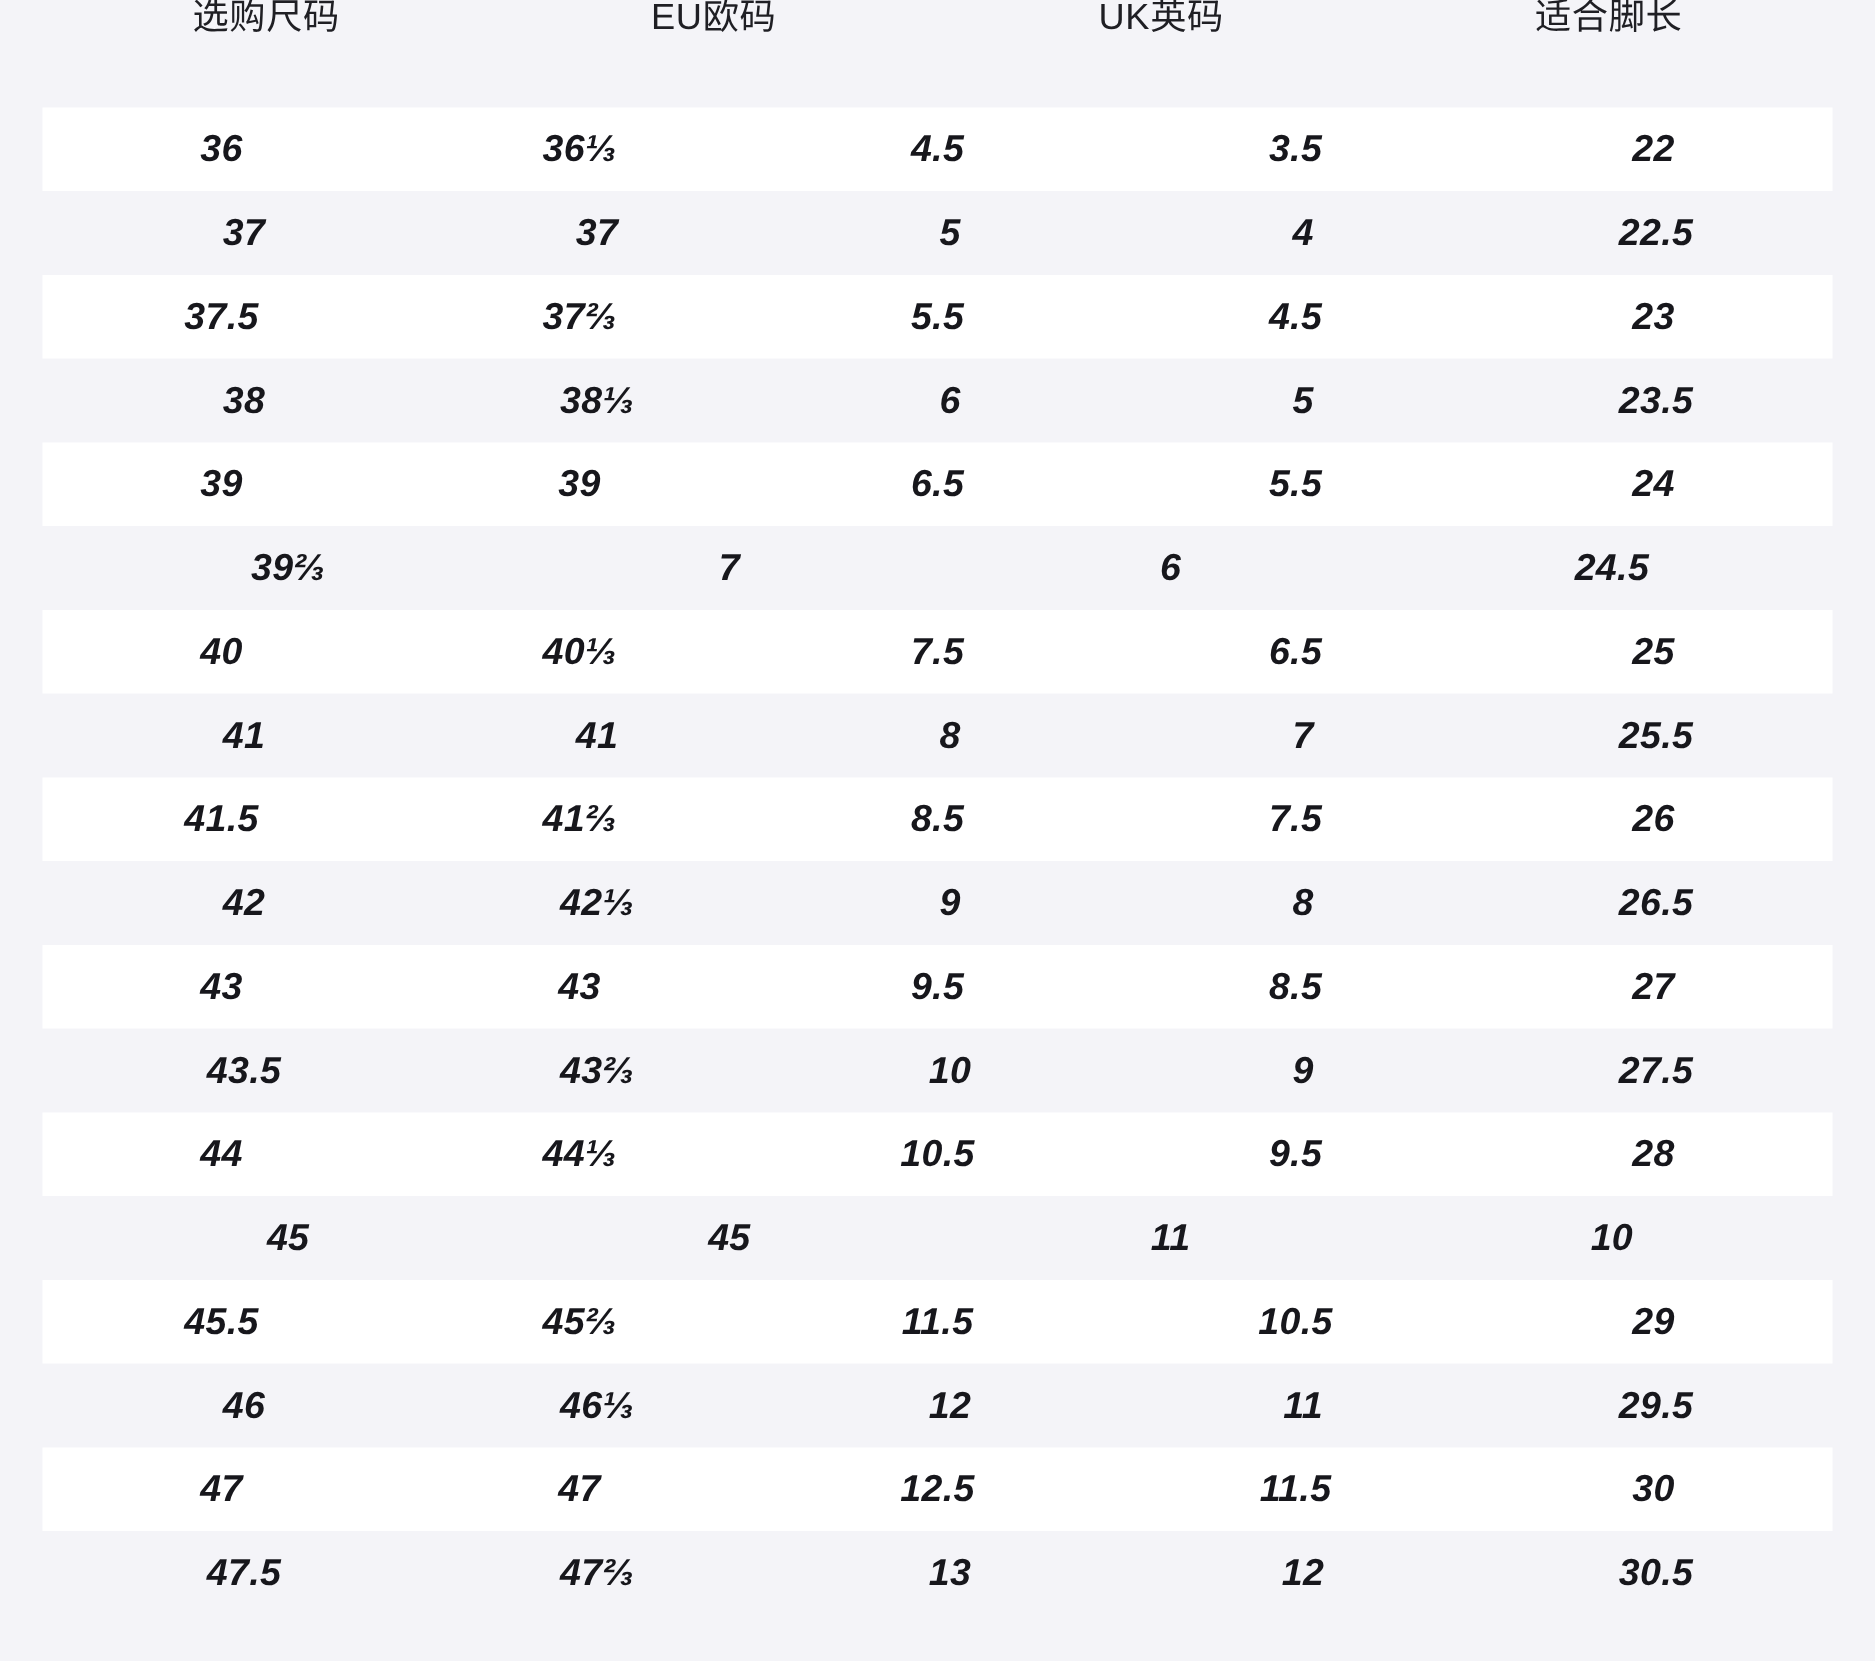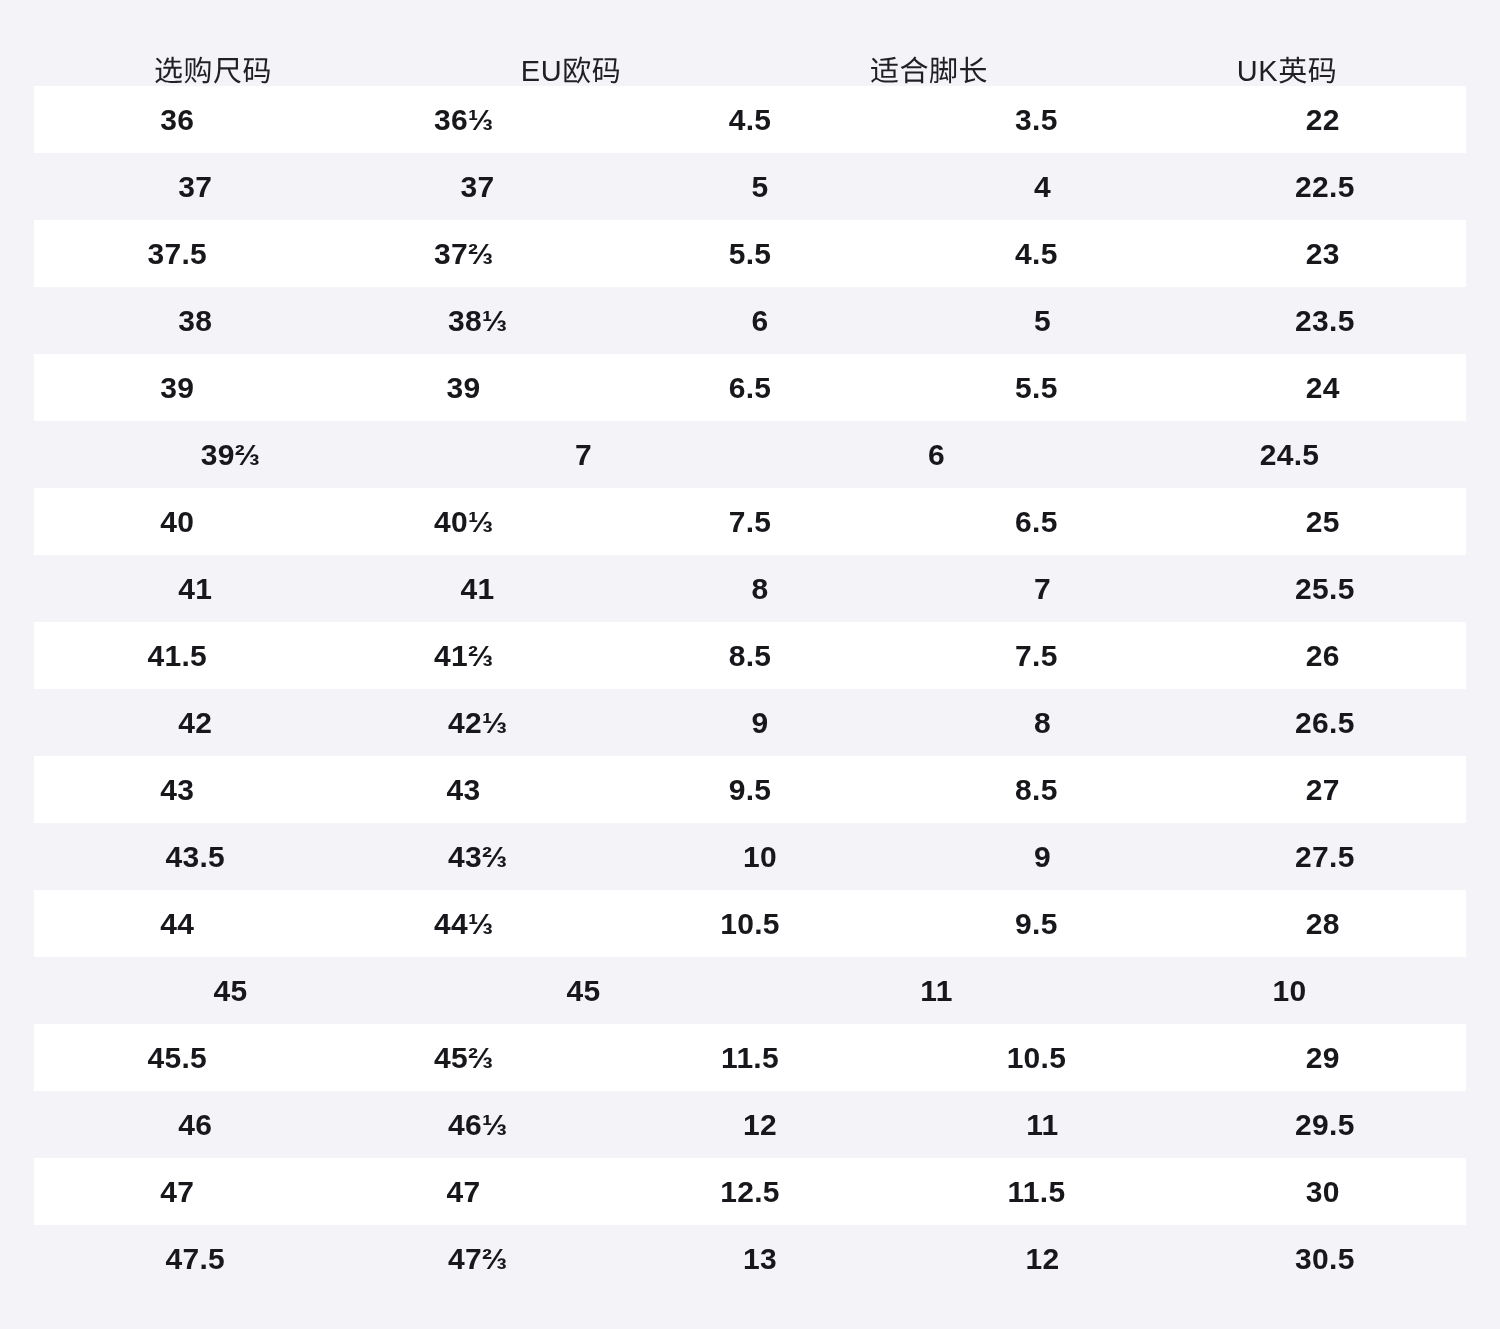--- a/index.html
+++ b/index.html
@@ -23,38 +23,39 @@
     background: #f4f4f8;
     box-sizing: border-box;
   }
 
   
   .chart-header {
     display: flex;
     width: 1432px;
     margin: 0 0 0 34px;
     height: 86px;
-    align-items: flex-end;
+    align-items: flex-start;
     background: transparent;
   }
   .chart-header .hcell {
     flex: 1 1 0;
     text-align: center;
     font-size: 29px;
     font-weight: 400;
     line-height: 1;
     color: #1f1f24;
     letter-spacing: 0.5px;
     white-space: nowrap;
   }
 
   
   .chart-body {
     width: 1432px;
     margin-left: 34px;
+    font-style: italic;
   }
   .chart-row {
     display: flex;
     width: 1432px;
     height: 67px;
     align-items: center;
     background: #ffffff;
   }
   .chart-row.alt {
     background: #f4f4f8;
@@ -83,22 +84,22 @@
   }
 </style>
 </head>
 <body>
 
 <div class="size-chart">
 
   <div class="chart-header">
       <div class="hcell">选购尺码</div>
       <div class="hcell">EU欧码</div>
+      <div class="hcell">UK英码</div>
       <div class="hcell">适合脚长</div>
-      <div class="hcell">UK英码</div>
     </div>
 
   <div class="chart-body">
       <div class="chart-row">
         <div class="cell">36</div>
         <div class="cell">36⅓</div>
         <div class="cell">4.5</div>
         <div class="cell">3.5</div>
         <div class="cell">22</div>
       </div>

